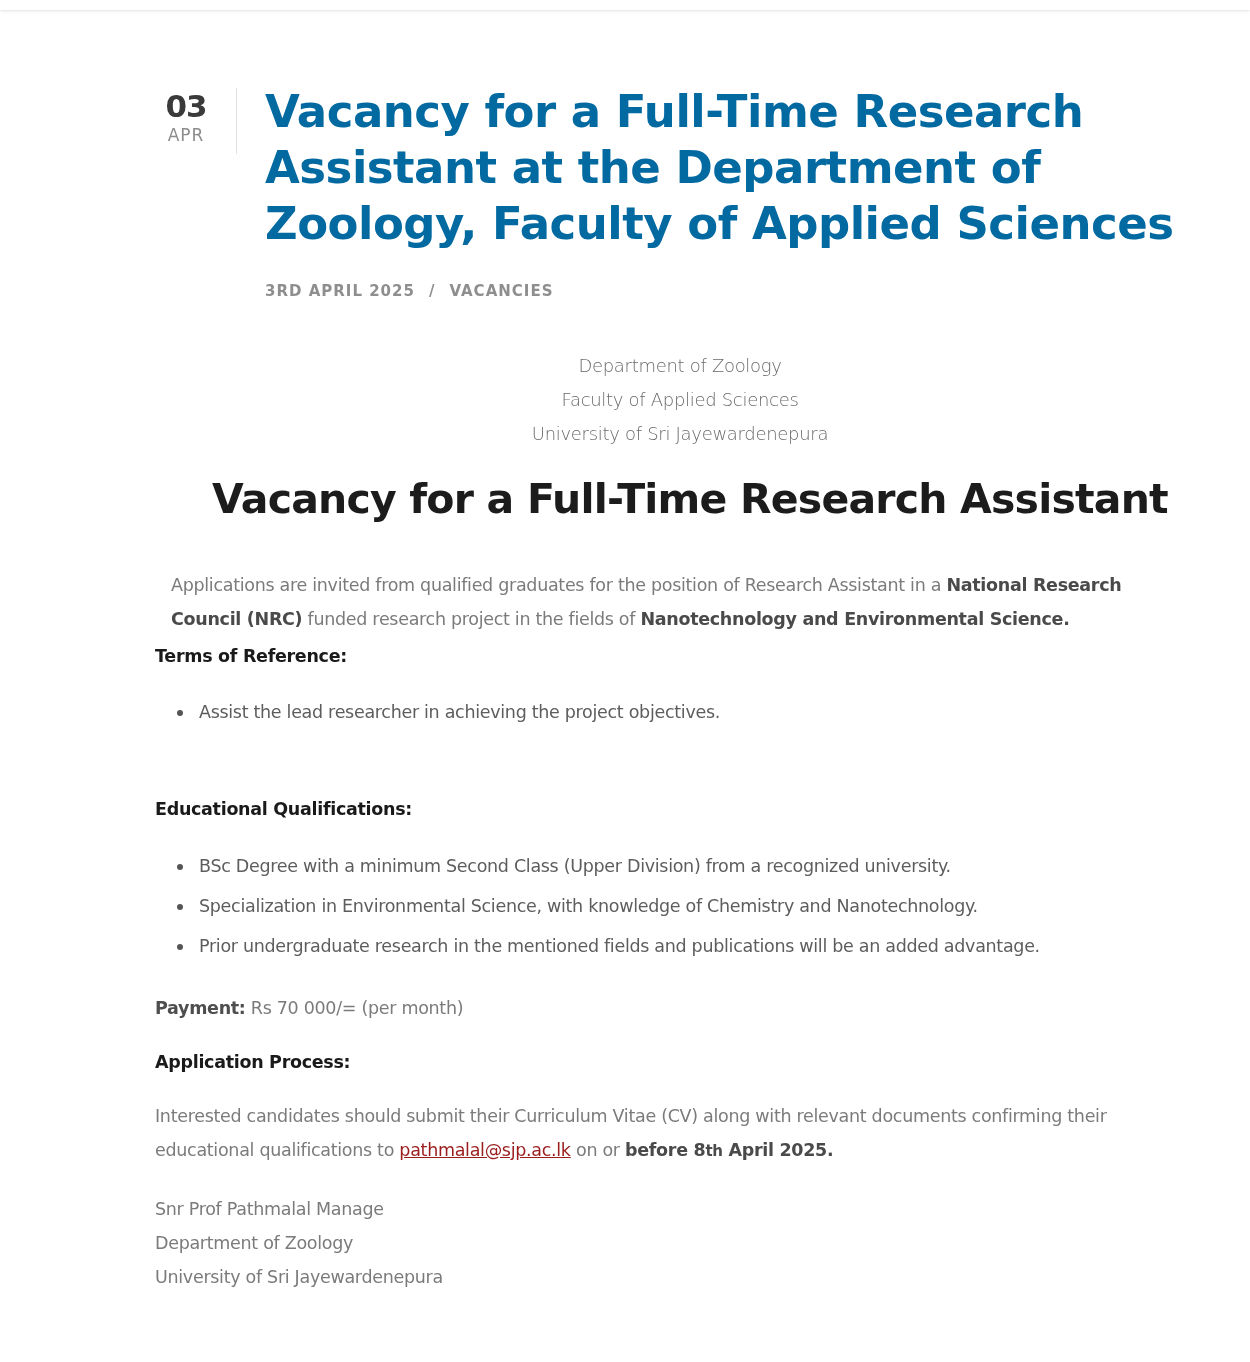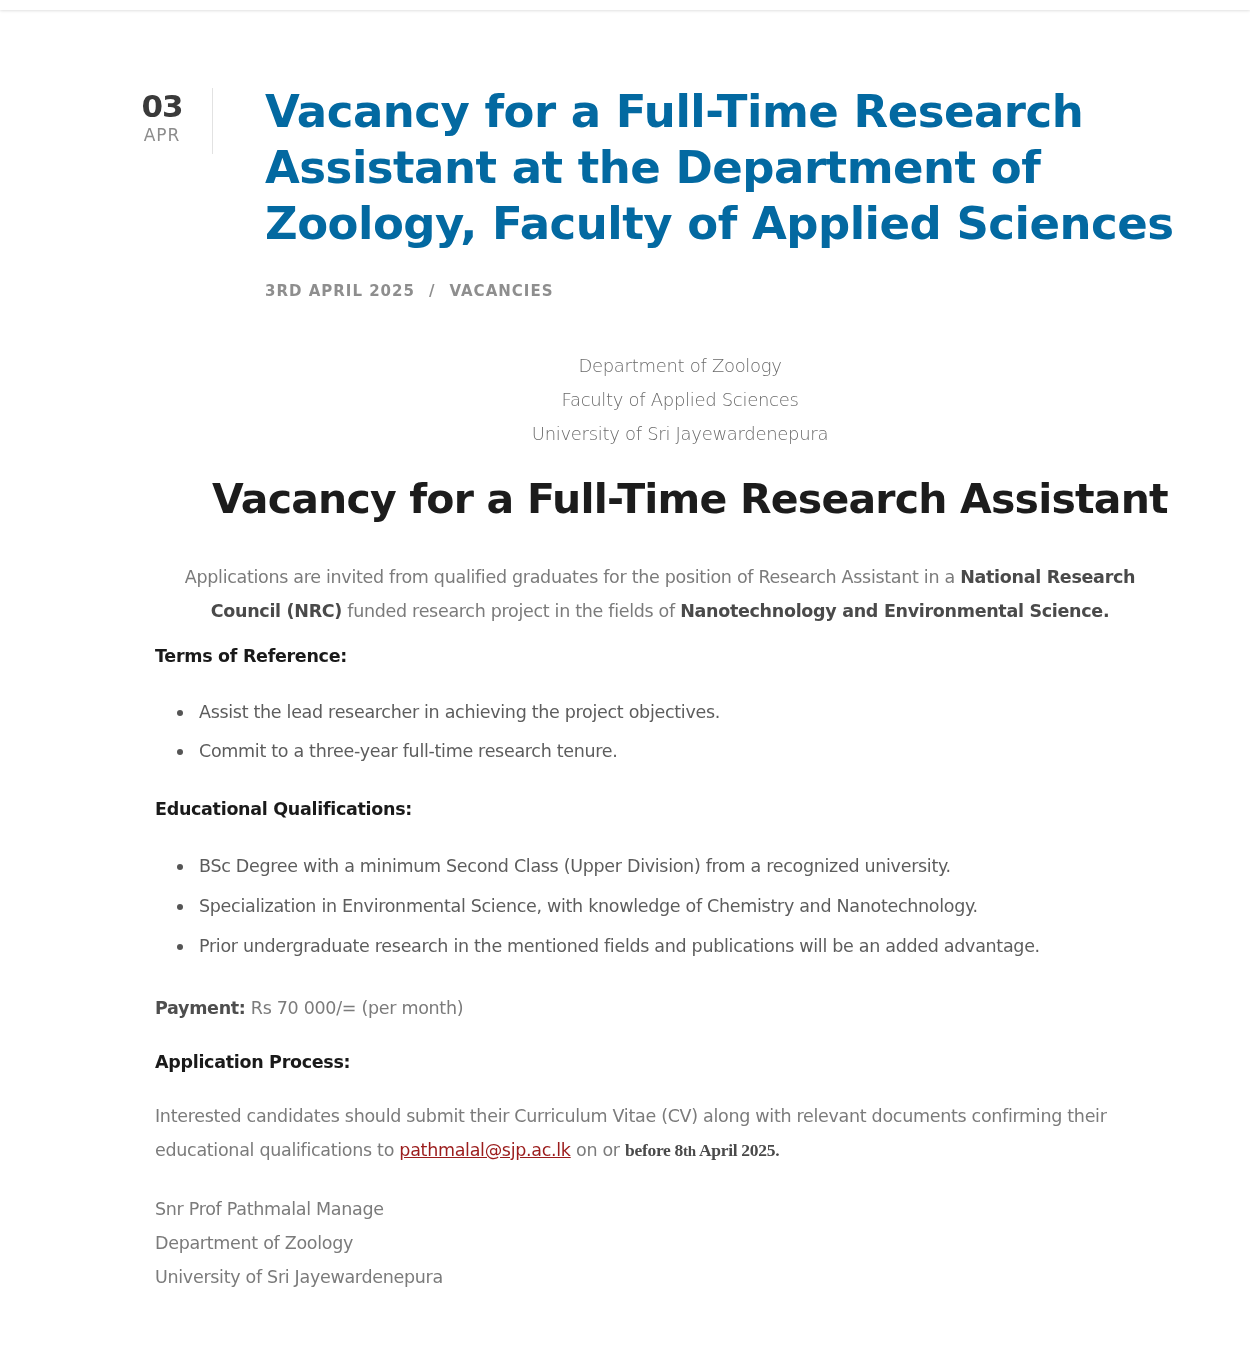--- a/index.html
+++ b/index.html
@@ -1,56 +1,56 @@
 <!DOCTYPE html>
 <html><head>
   <meta charset="utf-8">
   <style>
     html, body { margin: 0; padding: 0; background: #ffffff; }
     body { width: 1250px; min-height: 1362px; position: relative; font-family: "DejaVu Sans", sans-serif; overflow-x: hidden; }
     .topbar { position: absolute; left: 0; top: 0; width: 1250px; height: 10px; background: #ffffff; box-shadow: 0 1px 3px rgba(0,0,0,0.12); }
 
-    .date-col { position: absolute; left: 134px; top: 88px; width: 78px; height: 66px; border-right: 1px solid #e2e2e2; text-align: center; }
+    .date-col { position: absolute; left: 158px; top: 88px; width: 78px; height: 66px; border-right: 1px solid #e2e2e2; text-align: center; }
     .date-day { display: block; width: 56px; font-family: "DejaVu Sans", sans-serif; font-weight: bold; font-size: 31px; color: #3a3a3a; line-height: 36px; margin-left: 0; letter-spacing: -1px; }
     .date-mon { display: block; width: 56px; font-family: "DejaVu Sans", sans-serif; font-size: 17px; color: #8c8c8c; line-height: 22px; letter-spacing: 1px; }
 
     .post-title { position: absolute; left: 265px; top: 84px; width: 920px; margin: 0; font-family: "DejaVu Sans", sans-serif; font-weight: bold; font-size: 45px; line-height: 56px; color: #0369a1; letter-spacing: -0.5px; }
 
     .post-meta { position: absolute; left: 265px; top: 281px; font-family: "DejaVu Sans", sans-serif; font-weight: bold; font-size: 15px; letter-spacing: 1px; color: #8e8e8e; line-height: 20px; }
     .post-meta .sep { margin: 0 14px; font-weight: bold; }
     .post-meta a { color: #8e8e8e; text-decoration: none; }
 
     .center-block { position: absolute; left: 380px; top: 349px; width: 600px; text-align: center; font-family: "DejaVu Sans", sans-serif; font-size: 18px; color: #6a6a6a; line-height: 34px; font-weight: 300; }
     .center-block div { letter-spacing: -0.3px; }
 
     .main-heading { position: absolute; left: 160px; top: 470px; width: 1060px; margin: 0; text-align: center; font-family: "DejaVu Sans", sans-serif; font-weight: bold; font-size: 41px; line-height: 58px; color: #1c1c1c; letter-spacing: -0.8px; }
 
     .content { position: absolute; left: 155px; top: 552px; width: 1010px; font-family: "DejaVu Sans", sans-serif; color: #777; }
-    .intro { margin: 8px; font-size: 17.5px; line-height: 34px; color: #7b7b7b; letter-spacing: -0.3px; text-align: center; }
+    .intro { margin: 16px; font-size: 17.5px; line-height: 34px; color: #7b7b7b; letter-spacing: -0.3px; }
     .intro b { color: #4a4a4a; }
 
     .sec-heading { margin: 0; font-family: "DejaVu Sans", sans-serif; font-weight: bold; font-size: 17.5px; color: #1a1a1a; line-height: 24px; letter-spacing: -0.3px; }
     .h-terms { position: absolute; top: 92px; }
     .h-edu { position: absolute; top: 245px; }
     .h-app { position: absolute; top: 498px; }
 
     ul.blist { position: absolute; margin: 0; padding: 0; list-style: none; left: 22px; }
     ul.blist li { position: relative; padding-left: 22px; font-size: 17.5px; color: #5d5d5d; line-height: 24px; letter-spacing: -0.3px; white-space: nowrap; }
     ul.blist li::before { content: ""; position: absolute; left: 0; top: 10px; width: 6px; height: 6px; border-radius: 50%; background: #555; }
     .list-terms { top: 148px; }
     .list-terms li { margin-bottom: 15px; }
     .list-edu { top: 302px; }
     .list-edu li { margin-bottom: 16px; }
 
     .payment { position: absolute; top: 444px; margin: 0; font-size: 17.5px; line-height: 24px; color: #7b7b7b; letter-spacing: -0.3px; white-space: nowrap; }
     .payment b { color: #4e4e4e; }
 
     .app-text { position: absolute; top: 547px; margin: 0; width: 1010px; font-size: 17.5px; line-height: 34px; color: #7b7b7b; letter-spacing: -0.3px; }
     .app-text a { color: #9b1c1c; }
-    .app-text b { color: #4a4a4a; font-family: Liberation Serif, serif; }
+    .app-text b { color: #4a4a4a; }
     .app-text .sup { font-size: 15px; }
 
     .signature { position: absolute; top: 640px; margin: 0; font-size: 17.5px; line-height: 34px; color: #7b7b7b; letter-spacing: -0.3px; }
   </style>
 </head>
 <body>
 
 <div class="topbar"></div>
 
 <div class="date-col">
@@ -71,21 +71,20 @@
 </div>
 
 <h2 class="main-heading">Vacancy for a Full-Time Research Assistant</h2>
 
 <div class="content">
   <p class="intro"><span>Applications are invited from qualified graduates for the position of Research Assistant in a </span><b>National Research Council (NRC)</b><span> funded research project in the fields of </span><b>Nanotechnology and Environmental Science.</b></p>
 
   <h3 class="sec-heading h-terms">Terms of Reference:</h3>
   <ul class="blist list-terms">
     <li>Assist the lead researcher in achieving the project objectives.</li>
-    <li>Commit to a three-year full-time research tenure.</li>
   </ul>
 
   <h3 class="sec-heading h-edu">Educational Qualifications:</h3>
   <ul class="blist list-edu">
     <li>BSc Degree with a minimum Second Class (Upper Division) from a recognized university.</li>
     <li>Specialization in Environmental Science, with knowledge of Chemistry and Nanotechnology.</li>
     <li>Prior undergraduate research in the mentioned fields and publications will be an added advantage.</li>
   </ul>
 
   <p class="payment"><b>Payment:</b><span> Rs 70 000/= (per month)</span></p>

